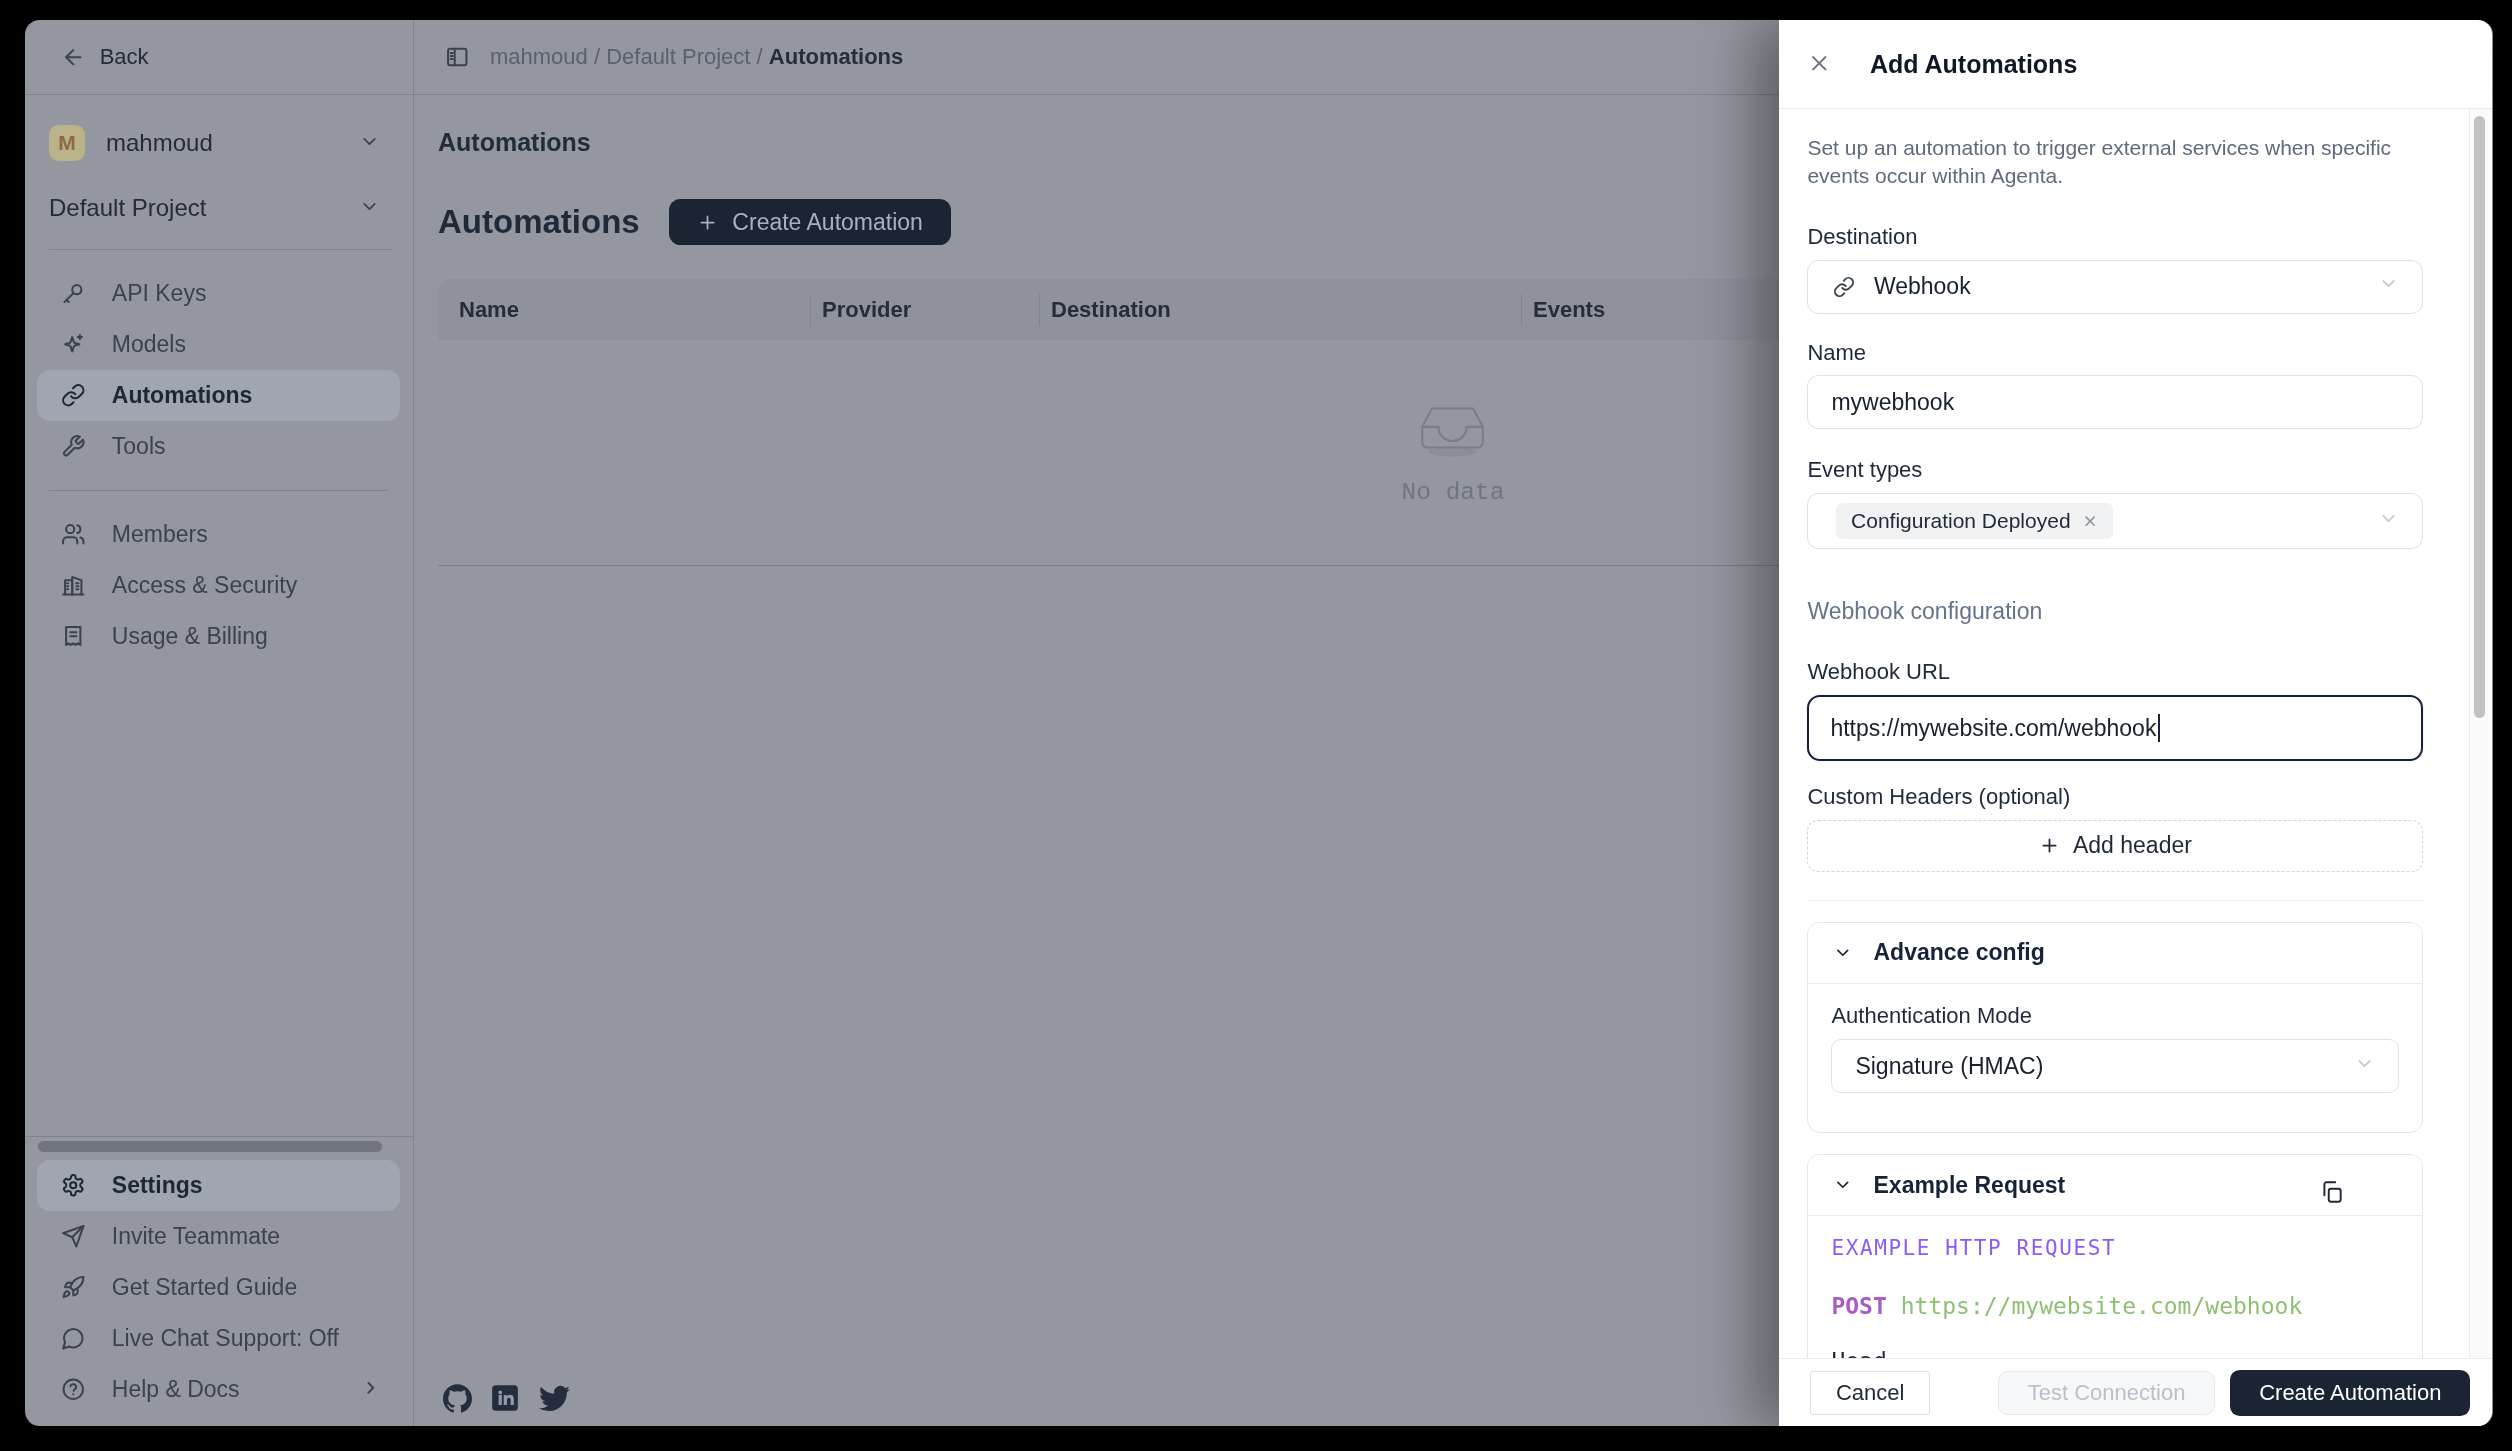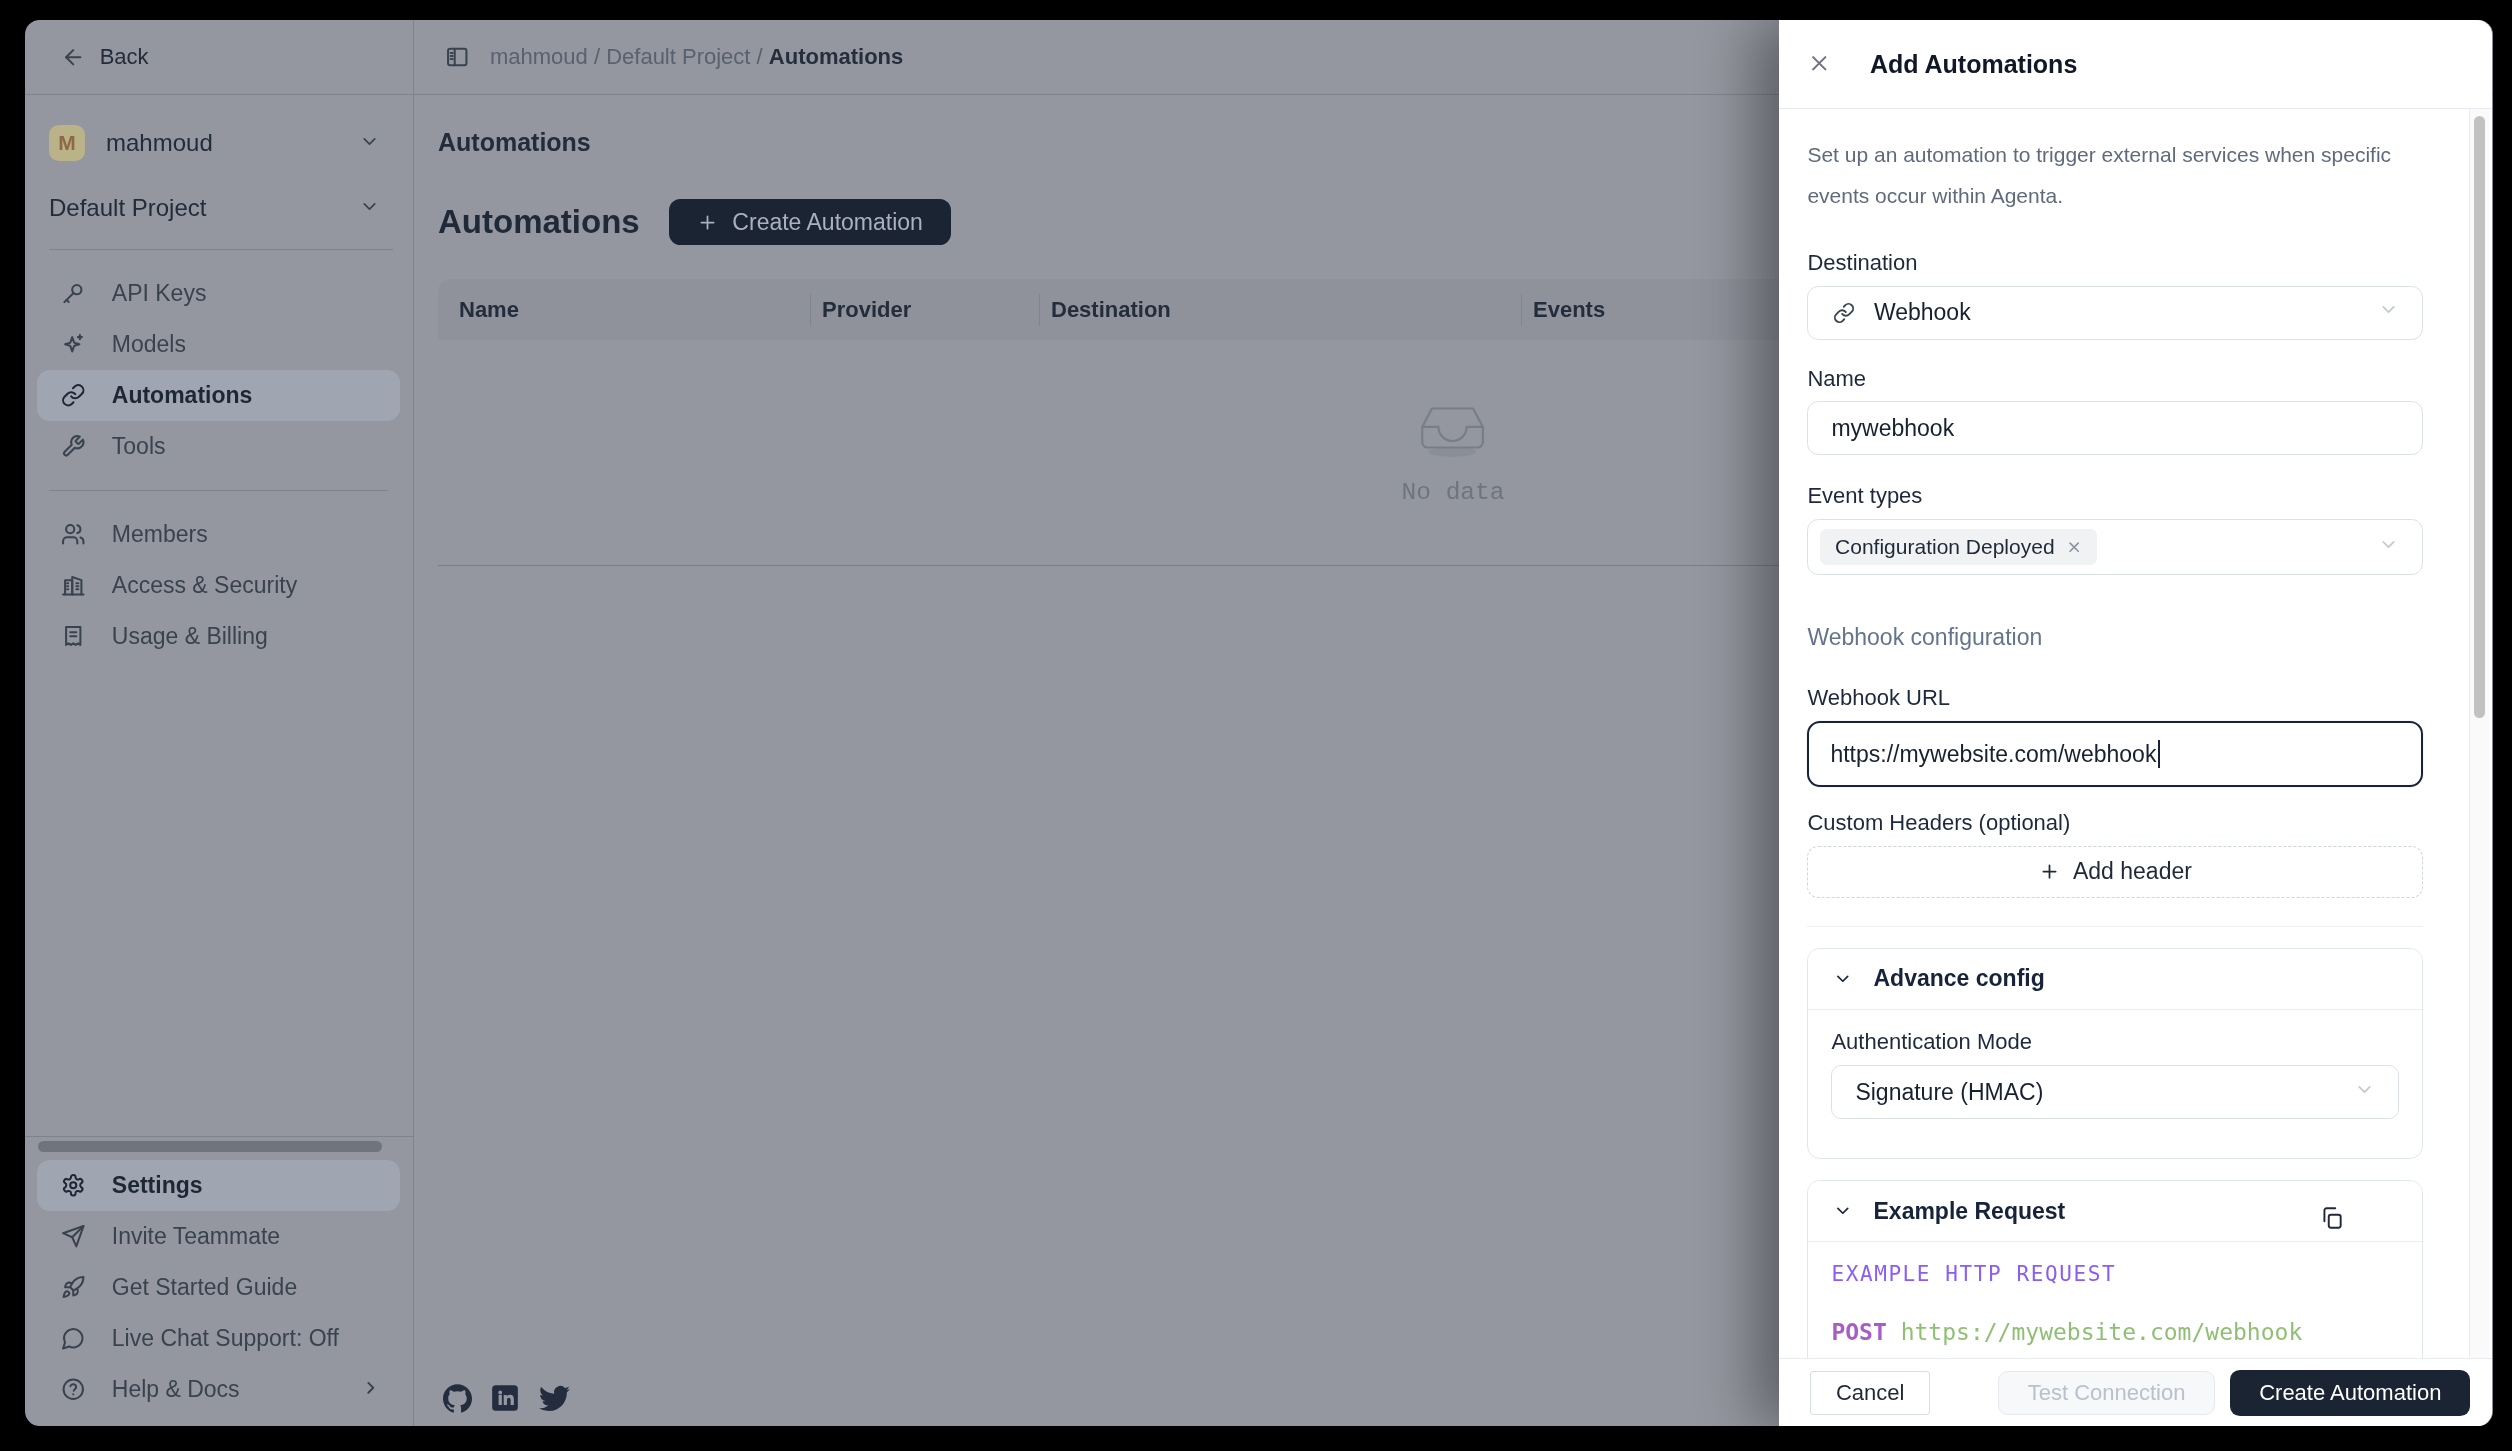--- a/index.html
+++ b/index.html
@@ -54,21 +54,21 @@
   .empty{position:absolute;left:50%;top:50%;transform:translate(-50%,-50%);text-align:center;font-family:Liberation Mono, monospace;}
   .empty-text{margin-top:14.7px;font-size:24.5px;color:#6f7580;}
   .socials{position:absolute;left:29px;bottom:9.8px;display:flex;gap:19.6px;align-items:center;}
   .socials svg{fill:#232d3d;}
   
   .drawer{position:absolute;top:20.4px;right:19.6px;width:713px;height:1406px;background:#fff;
           border-radius:0 14.7px 14.7px 0;box-shadow:-23px 0 57px rgba(0,0,0,.38);display:flex;flex-direction:column;z-index:5;}
   .dw-head{height:88px;min-height:88px;border-bottom:0.8px solid #e7ebf0;display:flex;align-items:center;padding:0 28px;gap:38px;}
   .dw-title{font-size:25px;font-weight:700;color:#101828;}
   .dw-body{flex:1;position:relative;overflow:hidden;padding:0 69px 0 28px;}
-  .dw-desc{margin-top:24.5px;font-size:21px;line-height:41px;color:#5f6b7c;width:605px;}
+  .dw-desc{margin-top:24.5px;font-size:21px;line-height:28px;color:#5f6b7c;width:605px;}
   .flabel{font-size:22px;color:#1e293b;}
   .select,.input{height:52px;border:0.8px solid #dbe1e9;border-radius:11.4px;display:flex;align-items:center;
                  padding:0 23px;font-size:23px;color:#17212f;background:#fff;}
   .select .chev{margin-left:auto;}
   .input-focus{height:62px;border:2.5px solid #16233a;border-radius:13px;display:flex;align-items:center;
                padding:0 21px;font-size:23px;color:#17212f;box-shadow:0 0 0 0.8px rgba(22,35,58,.05);}
   .caret{width:2.5px;height:28px;background:#16233a;margin-left:1.6px;}
   .tag{display:inline-flex;align-items:center;gap:11.4px;height:36px;background:#f0f2f4;border-radius:6.5px;
        padding:0 14.7px;font-size:21px;color:#1f2937;}
   .sechead{font-size:23px;color:#64748b;}
@@ -366,21 +366,21 @@
             </svg>
         </span>
       </div>
 
       <div class="flabel mt32">Name</div>
       <div class="input mt12">
         <span>mywebhook</span>
       </div>
 
       <div class="flabel mt34">Event types</div>
-      <div class="select mt12" style="height:54px;padding-left:12px">
+      <div class="select mt12" style="height:54px;padding-left:28px">
         <span class="tag">
           <span>Configuration Deployed</span>
           <svg width="16.3" height="16.3" viewBox="0 0 24 24" fill="none" stroke="#8c94a0" stroke-width="2.4" stroke-linecap="round">
               <path d="M6 6l12 12M18 6L6 18"></path>
             </svg>
         </span>
         <span class="chev">
           <svg width="21" height="21" viewBox="0 0 24 24" fill="none" stroke="#c2c9d2" stroke-width="2" stroke-linecap="round" stroke-linejoin="round">
               <polyline points="6 9 12 15 18 9"></polyline>
             </svg>

